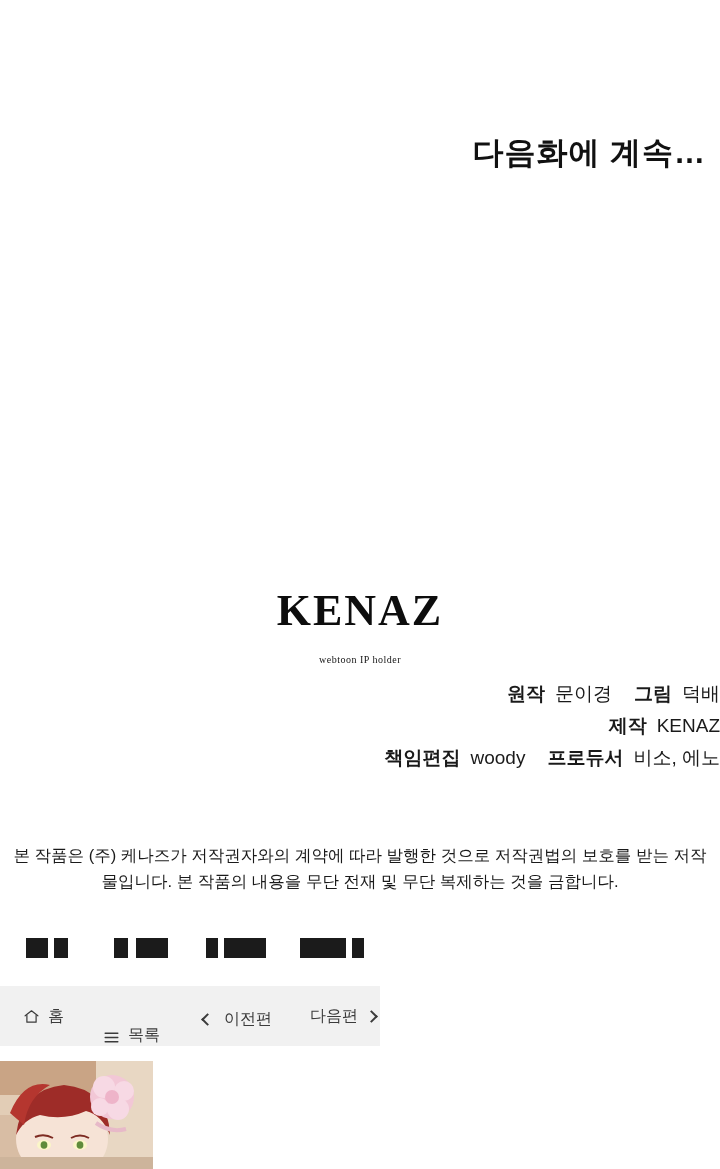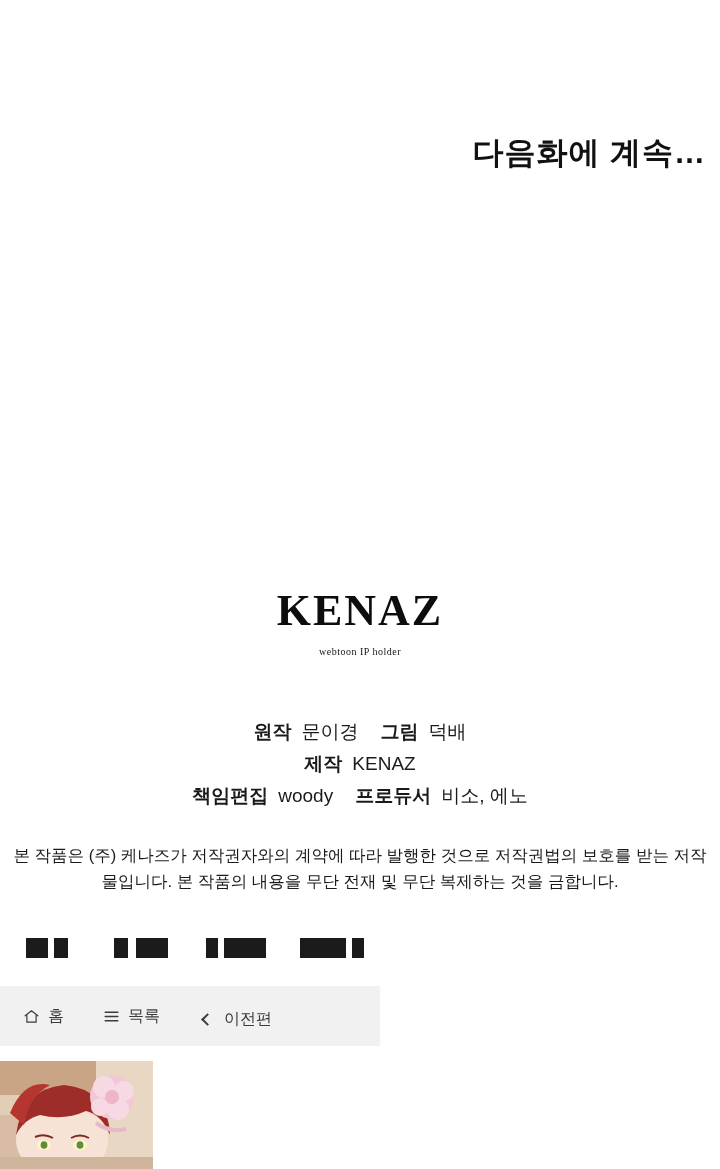--- a/index.html
+++ b/index.html
@@ -39,34 +39,34 @@
   }
   .logo-mark {
     font-family: "Liberation Serif", serif;
     font-size: 44px;
     font-weight: 700;
     letter-spacing: 2px;
     color: #0d0d0d;
     line-height: 1.05;
   }
   .logo-sub {
-    margin-top: 12px;
+    margin-top: 20px;
     font-family: "Liberation Serif", serif;
     font-size: 10px;
     letter-spacing: 0.5px;
     color: #141414;
   }
 
   
   .credits {
     position: absolute;
-    top: 716px;
-    left: 0;
-    width: 720px;
-    text-align: center;
+    top: 678px;
+    left: 0;
+    width: 720px;
+    text-align: right;
   }
   .credit-line {
     font-size: 19px;
     color: #1a1a1a;
     line-height: 32px;
     white-space: nowrap;
   }
   .credit-line .role { font-weight: 700; }
   .credit-line .name { font-weight: 400; }
   .gap { display: inline-block; width: 10px; }
@@ -113,21 +113,21 @@
   .nav-item {
     display: flex;
     align-items: center;
     height: 100%;
     color: #3b3b3b;
     font-size: 16px;
     cursor: pointer;
     user-select: none;
   }
   .nav-home { padding-left: 22px; }
-  .nav-list { padding-left: 38px; }
+  .nav-list { padding-left: 38px; align-items: flex-end; }
   .nav-prev { padding-left: 38px; margin-top: 7px; }
   .nav-next { padding-left: 30px; }
   .nav-label { margin-left: 8px; }
   .nav-ico {
     display: inline-flex;
     align-items: center;
     justify-content: center;
     width: 18px;
     height: 18px;
   }
@@ -212,20 +212,26 @@
       <span class="nav-label">목록</span>
     </div>
 
     <div class="nav-item nav-prev">
       <span class="nav-ico">
         <span class="chev chev-left"></span>
       </span>
       <span class="nav-label">이전편</span>
     </div>
 
+    <div class="nav-item nav-next">
+      <span class="nav-label">다음편</span>
+      <span class="nav-ico">
+        <span class="chev chev-right"></span>
+      </span>
+    </div>
   </div>
 
   <div class="thumb">
     <svg class="thumb-art" viewBox="0 0 153 108" preserveAspectRatio="xMidYMid slice">
       <rect x="0" y="0" width="153" height="108" fill="#d8bda4"></rect>
       <rect x="0" y="0" width="153" height="34" fill="#c9a485"></rect>
       <rect x="0" y="34" width="153" height="20" fill="#e2cdb6"></rect>
       <rect x="96" y="0" width="57" height="108" fill="#e8d7c3"></rect>
       <ellipse cx="62" cy="78" rx="46" ry="40" fill="#f6e3d6"></ellipse>
       <path d="M16 74 q6 -46 48 -50 q44 4 46 50 q-8 -20 -24 -24 q-22 10 -46 4 q-16 4 -24 20 z" fill="#9e2c28"></path>

